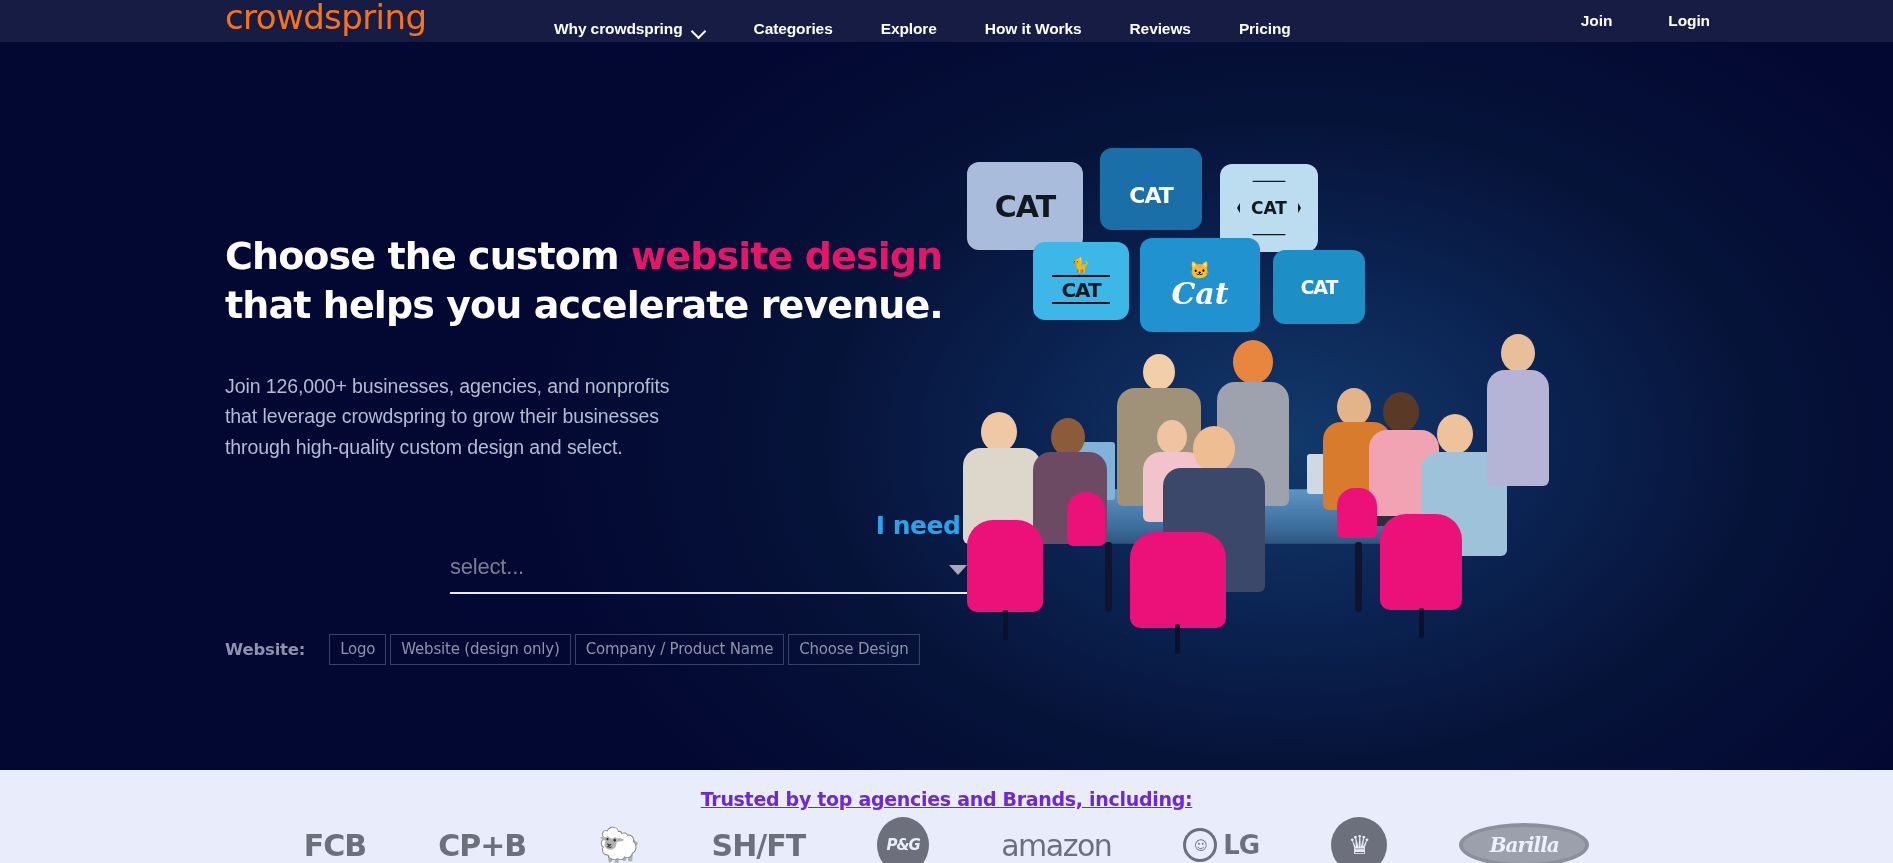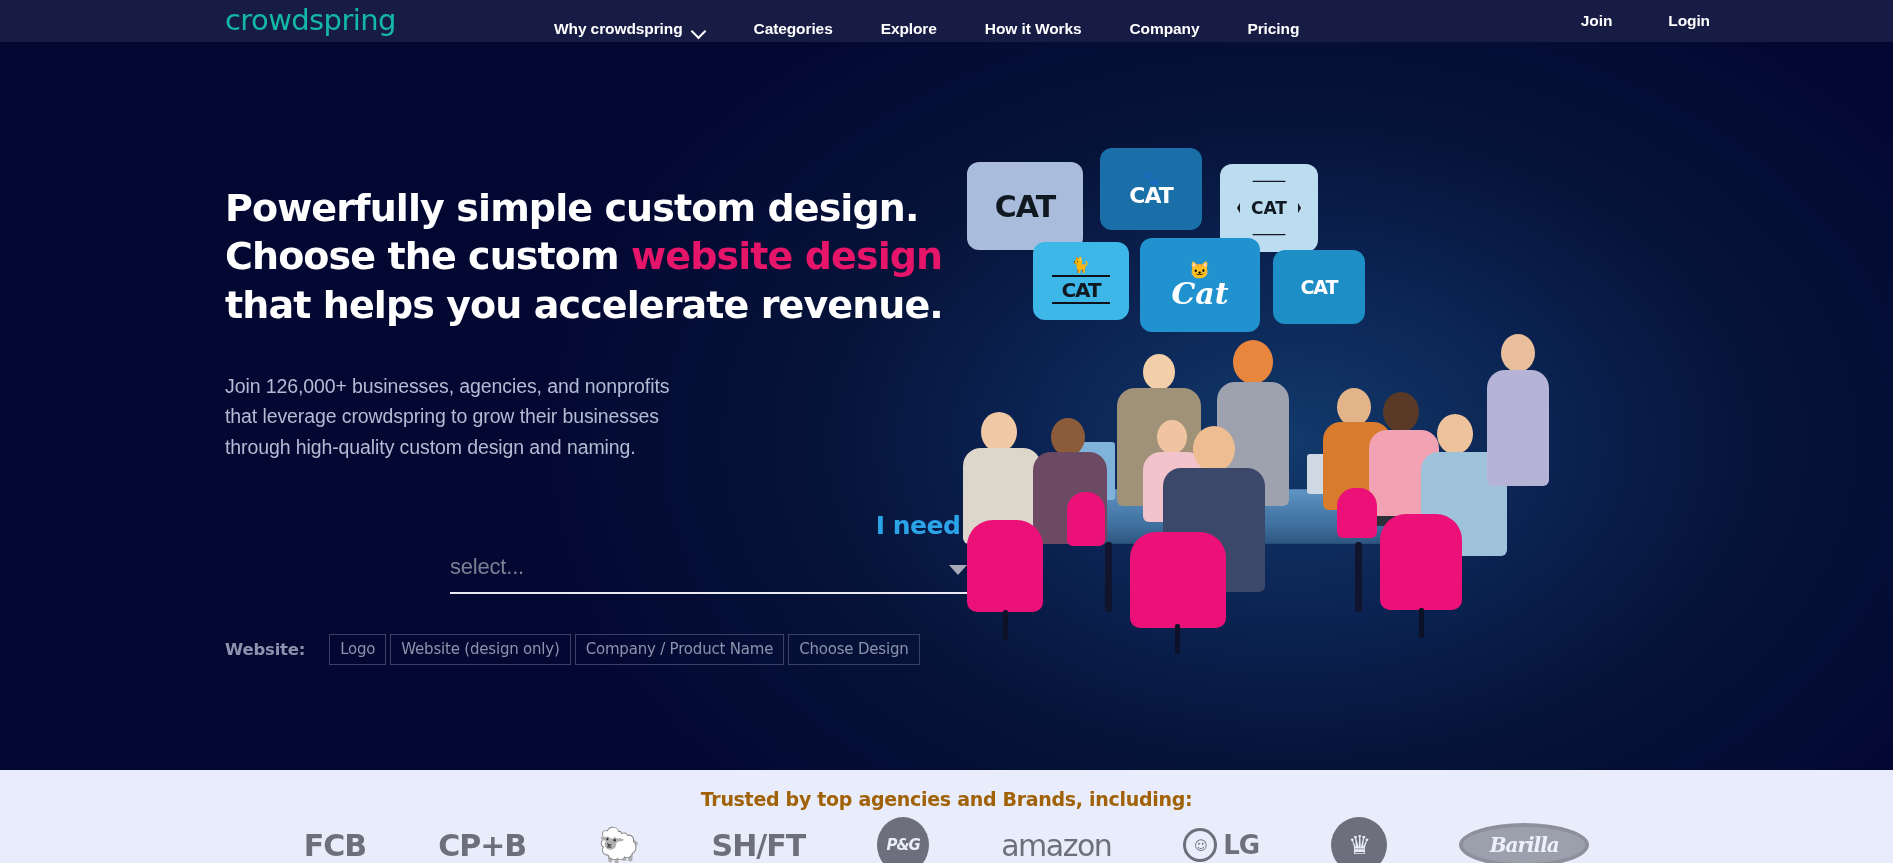--- a/index.html
+++ b/index.html
@@ -16,25 +16,25 @@
     position: relative;
     height: 42px;
     background: #161c44;
     display: flex;
     align-items: center;
     width: 1893px;
   }
   .logo {
     position: absolute;
     left: 225px;
-    top: 6px;
-    font-size: 29px;
+    top: 0;
+    font-size: 34px;
     font-weight: 500;
     letter-spacing: -0.6px;
-    color: #14b8a6;
+    color: #f97316;
     font-family: "DejaVu Sans", sans-serif;
     line-height: 1;
   }
   .nav-links {
     position: absolute;
     left: 530px;
     top: 8px;
     height: 42px;
     display: flex;
     align-items: center;
@@ -277,22 +277,23 @@
     height: 93px;
     background: #e9ecfb;
     overflow: hidden;
   }
   .trusted-title {
     text-align: center;
     padding-top: 18px;
     font-family: "DejaVu Sans", sans-serif;
     font-size: 19px;
     font-weight: bold;
-    color: #a16207;
+    color: #6d28d9;
     letter-spacing: -0.3px;
+    text-decoration: underline;
   }
   .brands {
     position: absolute;
     top: 52px; left: 0;
     width: 1893px;
     display: flex;
     align-items: center;
     justify-content: center;
     gap: 72px;
   }
@@ -351,43 +352,43 @@
   <div class="logo">crowdspring</div>
 
   <div class="nav-links">
     <div class="nav-link">
       <span>Why crowdspring</span>
       <span class="chev"></span>
     </div>
     <div class="nav-link">Categories</div>
     <div class="nav-link">Explore</div>
     <div class="nav-link">How it Works</div>
-    <div class="nav-link">Company</div>
+    <div class="nav-link">Reviews</div>
     <div class="nav-link">Pricing</div>
   </div>
 
   <div class="nav-right">
     <div class="nav-link">Join</div>
     <div class="nav-link">Login</div>
   </div>
 </div>
 
 <div class="hero">
 
   <div class="hero-left">
     <h1 class="headline">
-      <span>Powerfully simple custom design.</span><br>
+      <br>
       <span>Choose the custom </span><span class="pink">website design</span><br>
       <span>that helps you accelerate revenue.</span>
     </h1>
 
     <p class="subtext">
       <span>Join 126,000+ businesses, agencies, and nonprofits</span><br>
       <span>that leverage crowdspring to grow their businesses</span><br>
-      <span>through high-quality custom design and naming.</span>
+      <span>through high-quality custom design and select.</span>
     </p>
 
     <div class="select-row">
       <div class="need-label">I need a</div>
       <div class="select-wrap">
         <div class="select-value">select...</div>
         <div class="select-arrow"></div>
       </div>
     </div>
 

